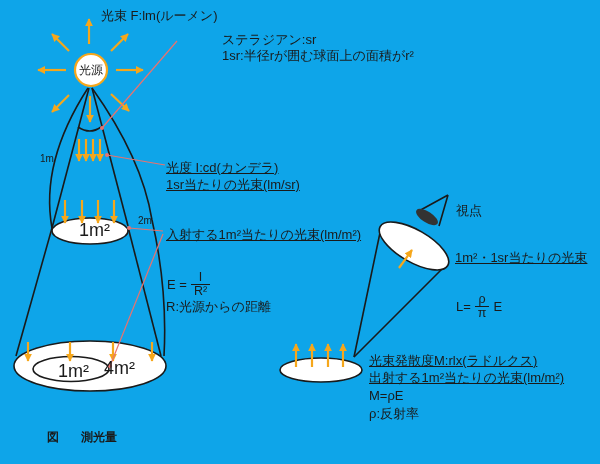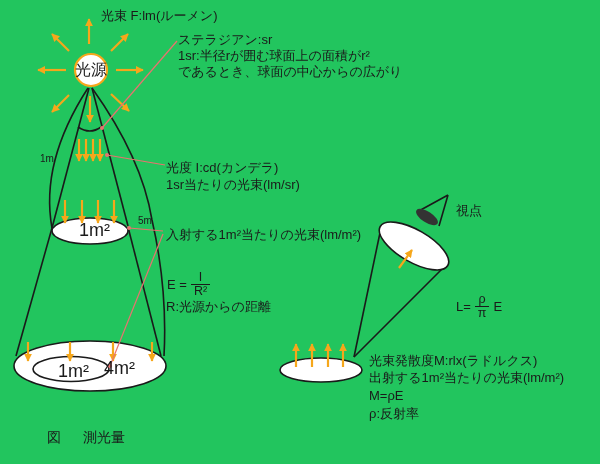--- a/index.html
+++ b/index.html
@@ -2,43 +2,43 @@
 <html style="--accent: #F6A71B; --red: #E8736F; --ink: #1A1A1A;"><head>
 <meta charset="utf-8">
 <style>
   :root{
     --accent:#F6A71B;
     --red:#E8736F;
     --ink:#1A1A1A;
   }
   html,body{margin:0;padding:0;background:#ffffff;}
   .canvas{
-    position:relative;width:600px;height:464px;background:#22c55e;overflow:hidden;
+    position:relative;width:600px;height:464px;background:#0ea5e9;overflow:hidden;
     font-family:"Liberation Sans","DejaVu Sans",sans-serif;color:var(--ink);
   }
   svg{position:absolute;left:0;top:0;}
   .ink-line{stroke:var(--ink);stroke-width:1.6;fill:none;}
   .wfill{fill:#ffffff;stroke:var(--ink);stroke-width:1.6;}
   .oa{stroke:var(--accent);stroke-width:2.2;fill:none;}
   .mk{fill:var(--accent);}
   .src-circle{fill:#ffffff;stroke:var(--accent);stroke-width:2.2;}
   .red{stroke:var(--red);stroke-width:1.2;fill:none;}
   .rdot{fill:var(--red);}
   .pupil{fill:#333333;stroke:none;}
   .lbl{position:absolute;font-size:13px;line-height:16px;white-space:nowrap;color:var(--ink);z-index:3;}
-  .note div{line-height:16px;}
-  .note-wide div{line-height:17px;}
+  .note div{line-height:16px;margin-left:44px;}
+  .note-wide div{line-height:17px;text-decoration:underline;}
   .dist{font-size:10px;}
   .area{font-size:18px;}
-  .center-lbl{transform:translate(-50%,-50%);font-size:16px;}
+  .center-lbl{transform:translate(-50%,-50%);font-size:12px;}
   .formula{position:absolute;display:flex;align-items:center;gap:4px;font-size:13px;z-index:3;white-space:nowrap;}
   .frac{display:inline-flex;flex-direction:column;align-items:center;line-height:13px;font-size:12.5px;}
   .frac .num{padding:0 3px;}
   .frac .den{border-top:1px solid var(--ink);padding:0 3px;}
-  .caption{position:absolute;font-weight:normal;font-size:14px;z-index:3;}
+  .caption{position:absolute;font-weight:bold;font-size:12px;z-index:3;}
   .caption .cap-title{margin-left:22px;}
 </style>
 </head>
 <body>
 
 <div class="canvas">
 
   <svg width="600" height="464" viewBox="0 0 600 464">
     <defs>
       <marker id="ah" viewBox="0 0 10 10" refX="9" refY="5" markerWidth="8" markerHeight="8" orient="auto" markerUnits="userSpaceOnUse">
@@ -127,21 +127,20 @@
       <path class="red" d="M163,234 L110,366"></path>
         <circle class="rdot" cx="110" cy="366" r="2"></circle>
     </g>
   </svg>
 
   <div class="lbl" style="left:101px;top:8px">光束 F:lm(ルーメン)</div>
 
   <div class="lbl note" style="left:178px;top:32px">
     <div>ステラジアン:sr</div>
     <div>1sr:半径rが囲む球面上の面積がr²</div>
-    <div>であるとき、球面の中心からの広がり</div>
   </div>
 
   <div class="lbl note-wide" style="left:166px;top:159px">
     <div>光度 I:cd(カンデラ)</div>
     <div>1sr当たりの光束(lm/sr)</div>
   </div>
 
   <div class="lbl note-wide" style="left:166px;top:226px">
     <div>入射する1m²当たりの光束(lm/m²)</div>
   </div>
@@ -150,31 +149,32 @@
     <span>E =</span>
     <span class="frac">
       <span class="num">I</span>
       <span class="den">R²</span>
     </span>
   </div>
 
   <div class="lbl" style="left:166px;top:299px">R:光源からの距離</div>
 
   <div class="lbl dist" style="left:40px;top:151px">1m</div>
-  <div class="lbl dist" style="left:138px;top:213px">5m</div>
+  <div class="lbl dist" style="left:138px;top:213px">2m</div>
 
   <div class="lbl area" style="left:79px;top:222px">1m²</div>
   <div class="lbl area" style="left:58px;top:363px">1m²</div>
   <div class="lbl area" style="left:104px;top:360px">4m²</div>
 
   <div class="lbl center-lbl" style="left:91px;top:70px">光源</div>
 
   <div class="lbl" style="left:456px;top:203px">視点</div>
 
   <div class="lbl note-wide" style="left:455px;top:249px">
+    <div>1m²・1sr当たりの光束</div>
   </div>
 
   <div class="formula" style="left:456px;top:293px">
     <span>L=</span>
     <span class="frac">
       <span class="num">ρ</span>
       <span class="den">π</span>
     </span>
     <span>E</span>
   </div>

